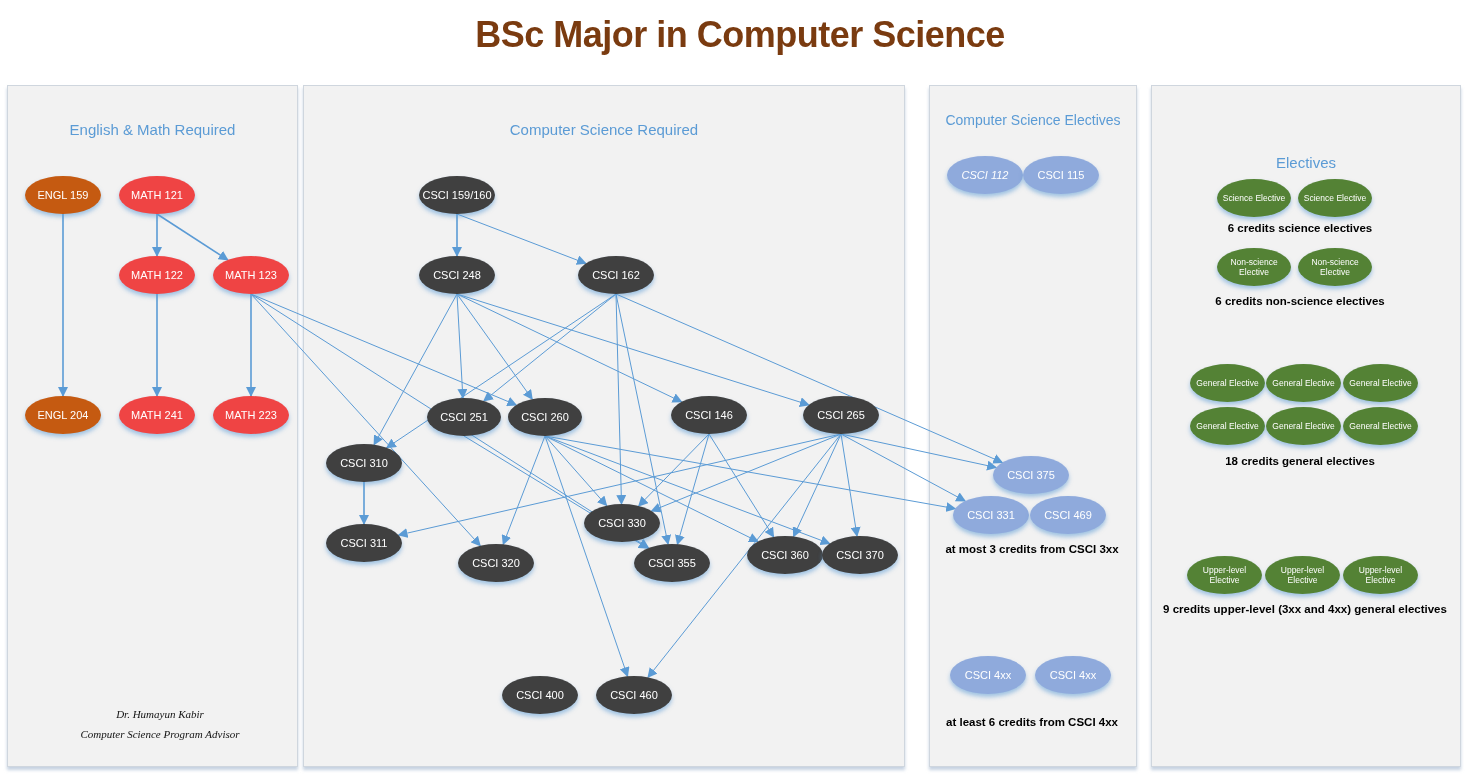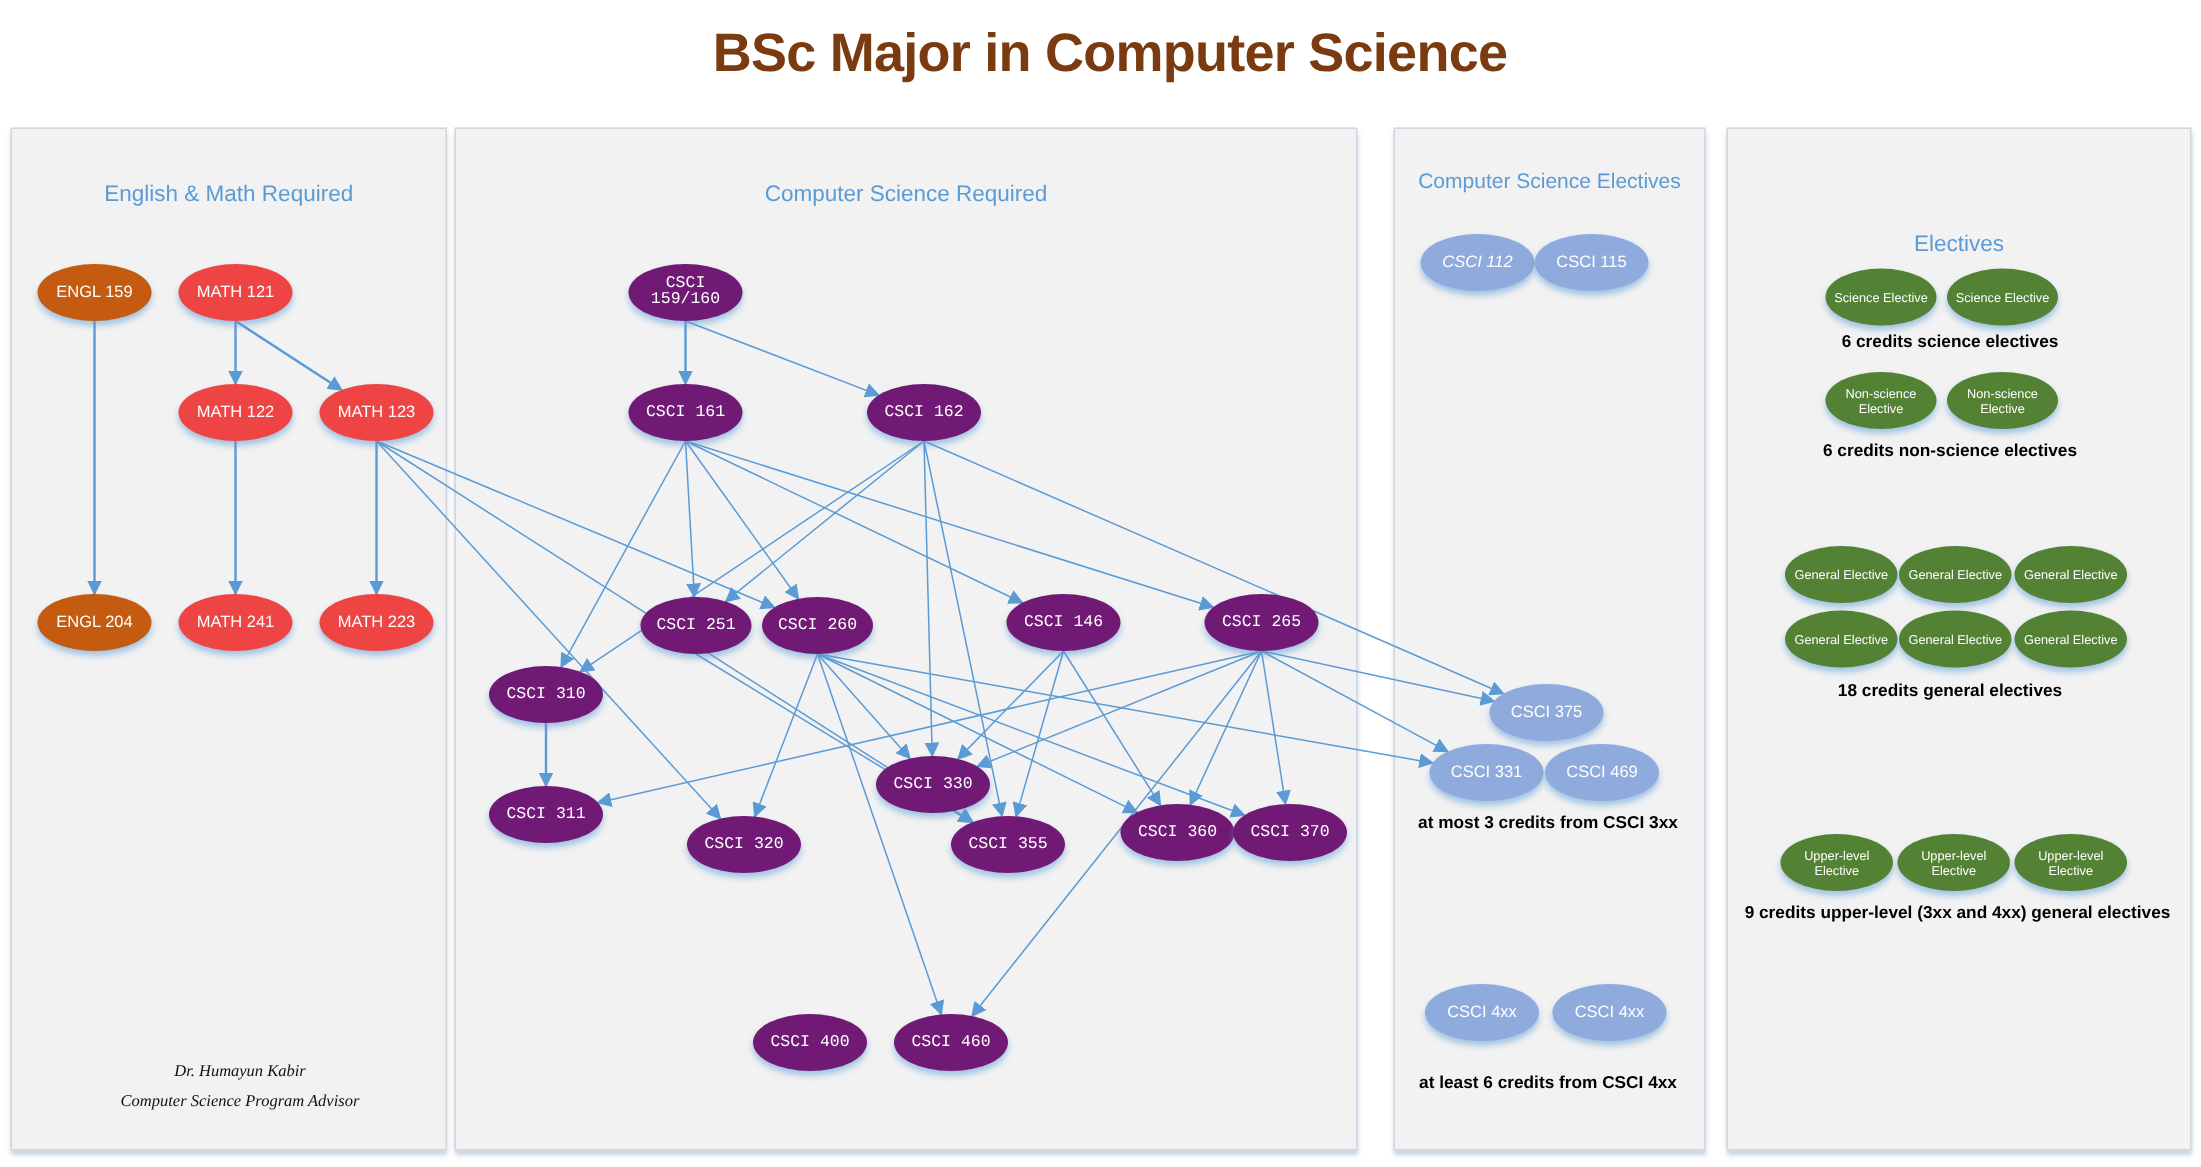--- a/index.html
+++ b/index.html
@@ -4,21 +4,21 @@
 <style>
   html, body { margin:0; padding:0; background:#ffffff; }
   body { width:1467px; height:778px; position:relative; overflow:hidden; font-family:"Liberation Sans", sans-serif; }
   .title { position:absolute; left:0; top:14px; width:1480px; text-align:center; font-size:36px; font-weight:bold; color:#7a3b10; font-family:"Liberation Sans", sans-serif; letter-spacing:-0.5px; }
   .panel { position:absolute; background:#f2f2f2; border:1px solid #cfd6de; box-shadow:0 3px 3px rgba(160,180,205,0.6); }
   .panel-title { position:absolute; left:0; width:100%; text-align:center; color:#5b9bd5; font-size:15px; font-family:"Liberation Sans", sans-serif; }
   svg#graph { position:absolute; left:0; top:0; width:1467px; height:778px; pointer-events:none; }
   .node { position:absolute; border-radius:50%; display:flex; align-items:center; justify-content:center; text-align:center; color:#ffffff; font-size:11px; font-family:"Liberation Sans", sans-serif; box-shadow:0 3px 4px rgba(91,155,213,0.55); line-height:11px; }
   .node.orange { background:#c55a11; }
   .node.gold { background:#ef4444; }
-  .node.navy { background:#701a75;font-family:Liberation Mono, monospace; }
+  .node.navy { background:#404040; }
   .node.light { background:#8faadc; }
   .node.green { background:#548235; font-size:8.5px; line-height:10px; }
   .caption { position:absolute; color:#000; font-size:11.5px; font-weight:bold; font-family:"Liberation Sans", sans-serif; text-align:center; }
   .signature { position:absolute; left:40px; width:240px; text-align:center; font-family:Liberation Serif, serif; font-style:italic; font-size:11px; color:#111; }
 </style>
 </head>
 <body>
 
 <div class="title">BSc Major in Computer Science</div>
 
@@ -88,21 +88,21 @@
 <div class="node gold" id="n-math121" style="left:119px;top:176px;width:76px;height:38px;">MATH 121</div>
 <div class="node gold" id="n-math122" style="left:119px;top:256px;width:76px;height:38px;">MATH 122</div>
 <div class="node gold" id="n-math123" style="left:213px;top:256px;width:76px;height:38px;">MATH 123</div>
 <div class="node gold" id="n-math241" style="left:119px;top:396px;width:76px;height:38px;">MATH 241</div>
 <div class="node gold" id="n-math223" style="left:213px;top:396px;width:76px;height:38px;">MATH 223</div>
 
 <div class="signature" style="top:708px;">Dr. Humayun Kabir</div>
 <div class="signature" style="top:728px;">Computer Science Program Advisor</div>
 
 <div class="node navy" id="n-csci159" style="left:419px;top:176px;width:76px;height:38px;">CSCI 159/160</div>
-<div class="node navy" id="n-csci161" style="left:419px;top:256px;width:76px;height:38px;">CSCI 161</div>
+<div class="node navy" id="n-csci161" style="left:419px;top:256px;width:76px;height:38px;">CSCI 248</div>
 <div class="node navy" id="n-csci162" style="left:578px;top:256px;width:76px;height:38px;">CSCI 162</div>
 <div class="node navy" id="n-csci251" style="left:427px;top:398px;width:74px;height:38px;">CSCI 251</div>
 <div class="node navy" id="n-csci260" style="left:508px;top:398px;width:74px;height:38px;">CSCI 260</div>
 <div class="node navy" id="n-csci261" style="left:671px;top:396px;width:76px;height:38px;">CSCI 146</div>
 <div class="node navy" id="n-csci265" style="left:803px;top:396px;width:76px;height:38px;">CSCI 265</div>
 <div class="node navy" id="n-csci310" style="left:326px;top:444px;width:76px;height:38px;">CSCI 310</div>
 <div class="node navy" id="n-csci311" style="left:326px;top:524px;width:76px;height:38px;">CSCI 311</div>
 <div class="node navy" id="n-csci320" style="left:458px;top:544px;width:76px;height:38px;">CSCI 320</div>
 <div class="node navy" id="n-csci330" style="left:584px;top:504px;width:76px;height:38px;">CSCI 330</div>
 <div class="node navy" id="n-csci355" style="left:634px;top:544px;width:76px;height:38px;">CSCI 355</div>

